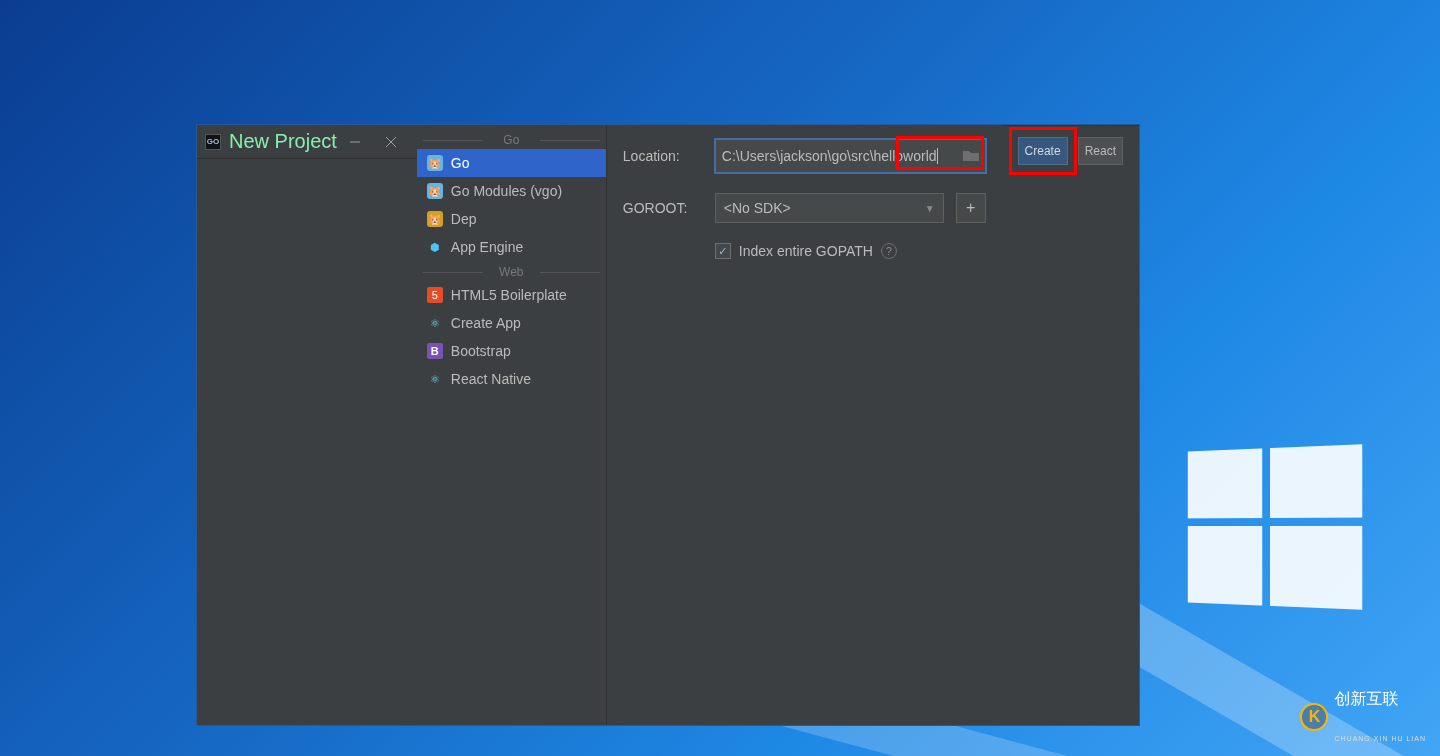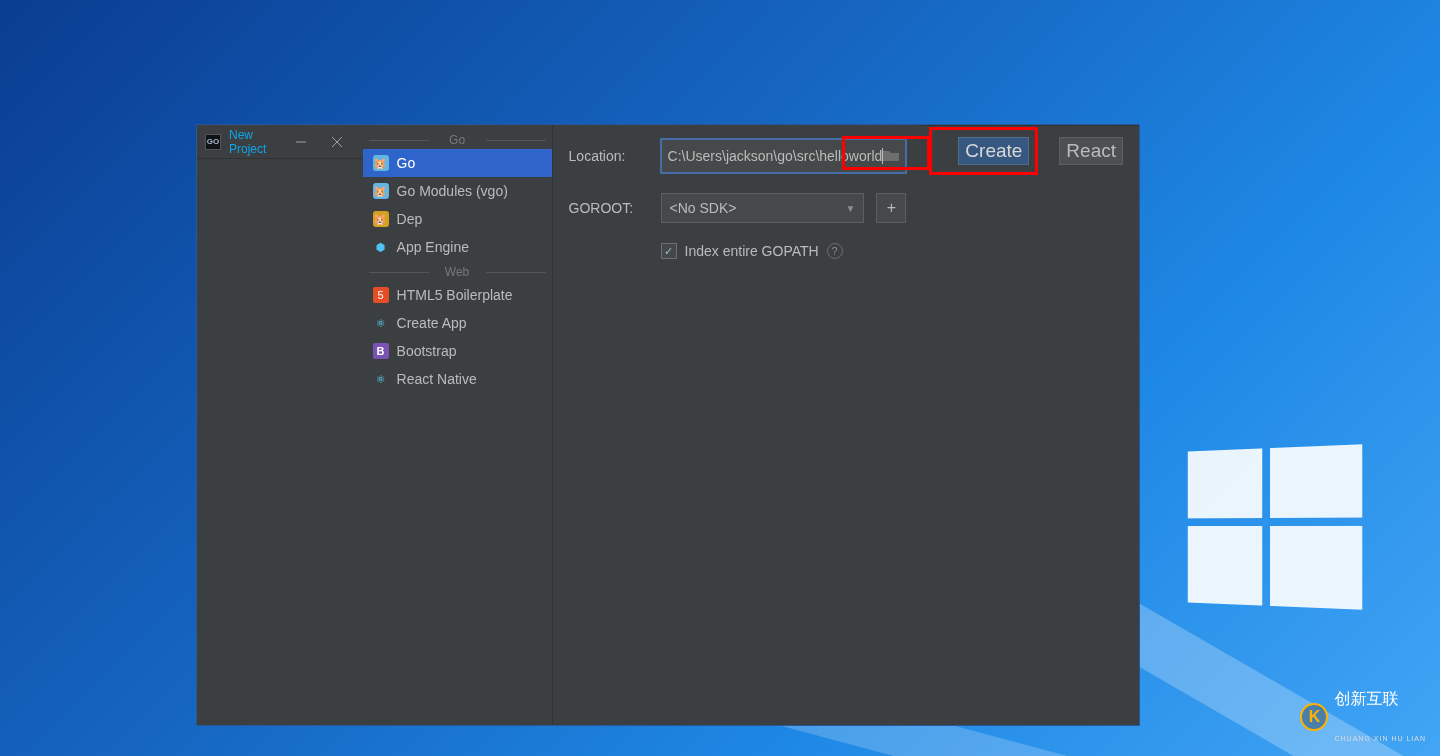--- a/index.html
+++ b/index.html
@@ -62,21 +62,21 @@
     background: #0f1419;
     display: inline-flex;
     align-items: center;
     justify-content: center;
     color: #a9b7c6;
     font-size: 8px;
     font-weight: bold;
     margin-right: 8px;
     border: 1px solid #555;
   }
-  .titlebar-title { color: #0ea5e9; flex: 1; font-size: 12px;}
+  .titlebar-title { color: #86efac; flex: 1; font-size: 20px;}
   .win-controls { display: flex; gap: 0;}
   .win-btn {
     width: 36px; height: 28px;
     display: flex; align-items: center; justify-content: center;
     color: #a0a0a0;
     cursor: pointer;
   }
   .dialog-body {
     flex: 1;
     display: flex;
@@ -235,22 +235,21 @@
     position: relative;
   }
   .btn {
     height: 28px;
     padding: 0 6px;
     background: #4c5052;
     border: 1px solid #5e6060;
     color: #bbbbbb;
     display: flex; align-items:center; justify-content:center;
     cursor: pointer;
-    font-size: 19px;
-    margin-left: 20px;
+    font-size: 12px;
   }
   .btn.primary {
     background: #365880;
     border: 1px solid #4c708c;
     color: #d8d8d8;
   }
   .watermark {
     position: absolute;
     right: 14px;
     bottom: 14px;

